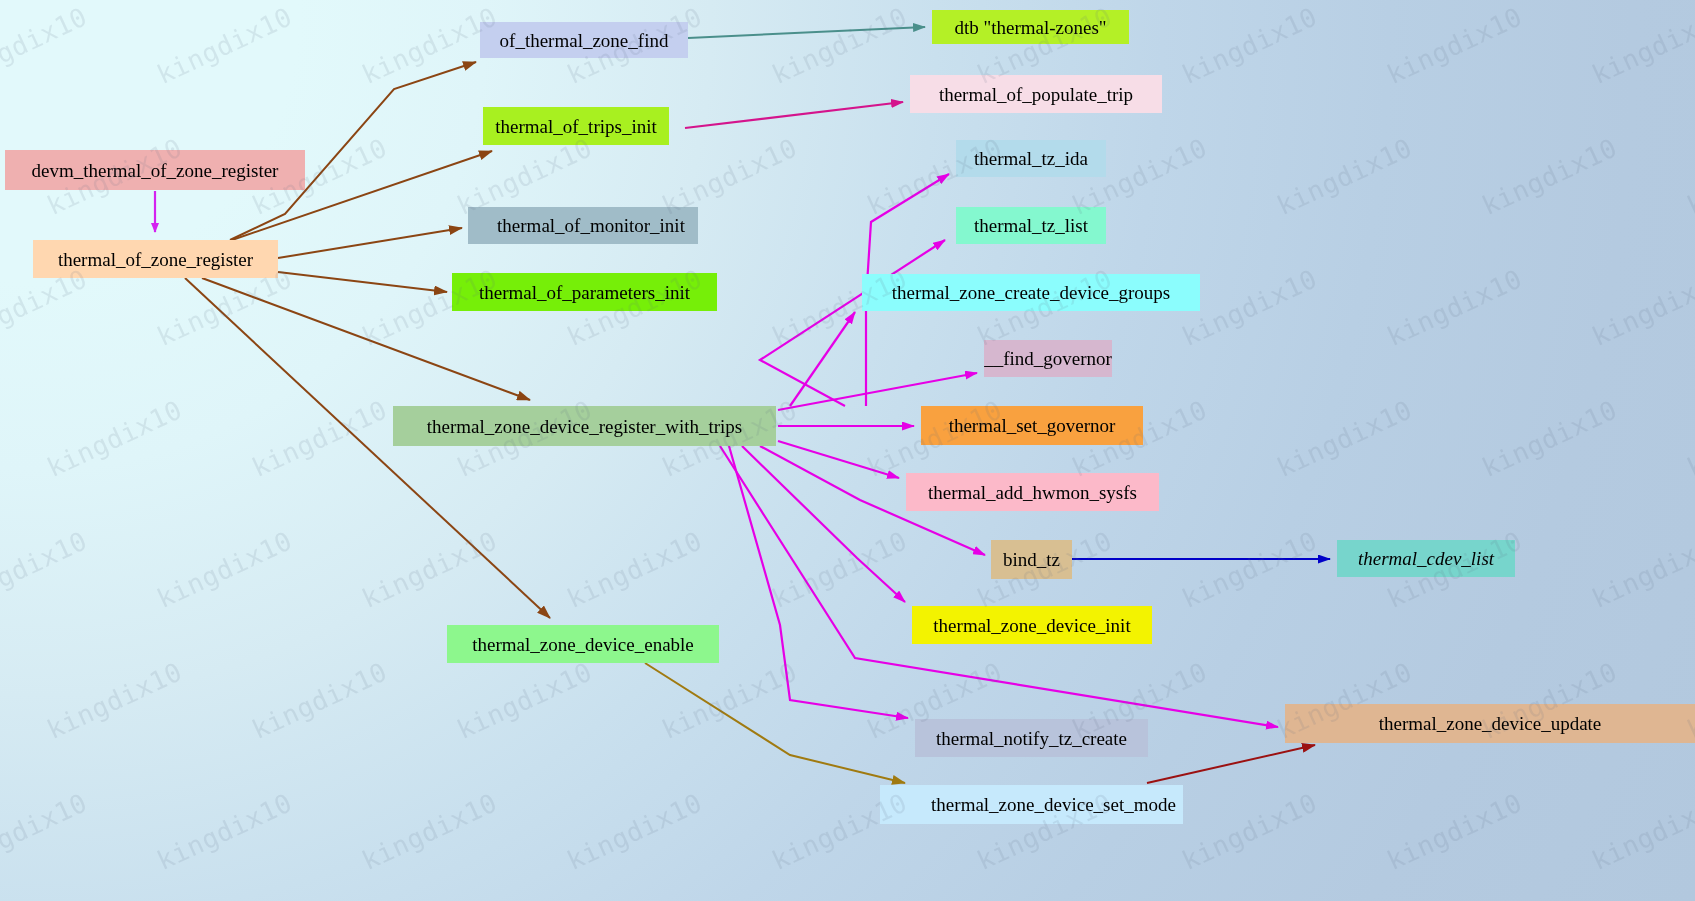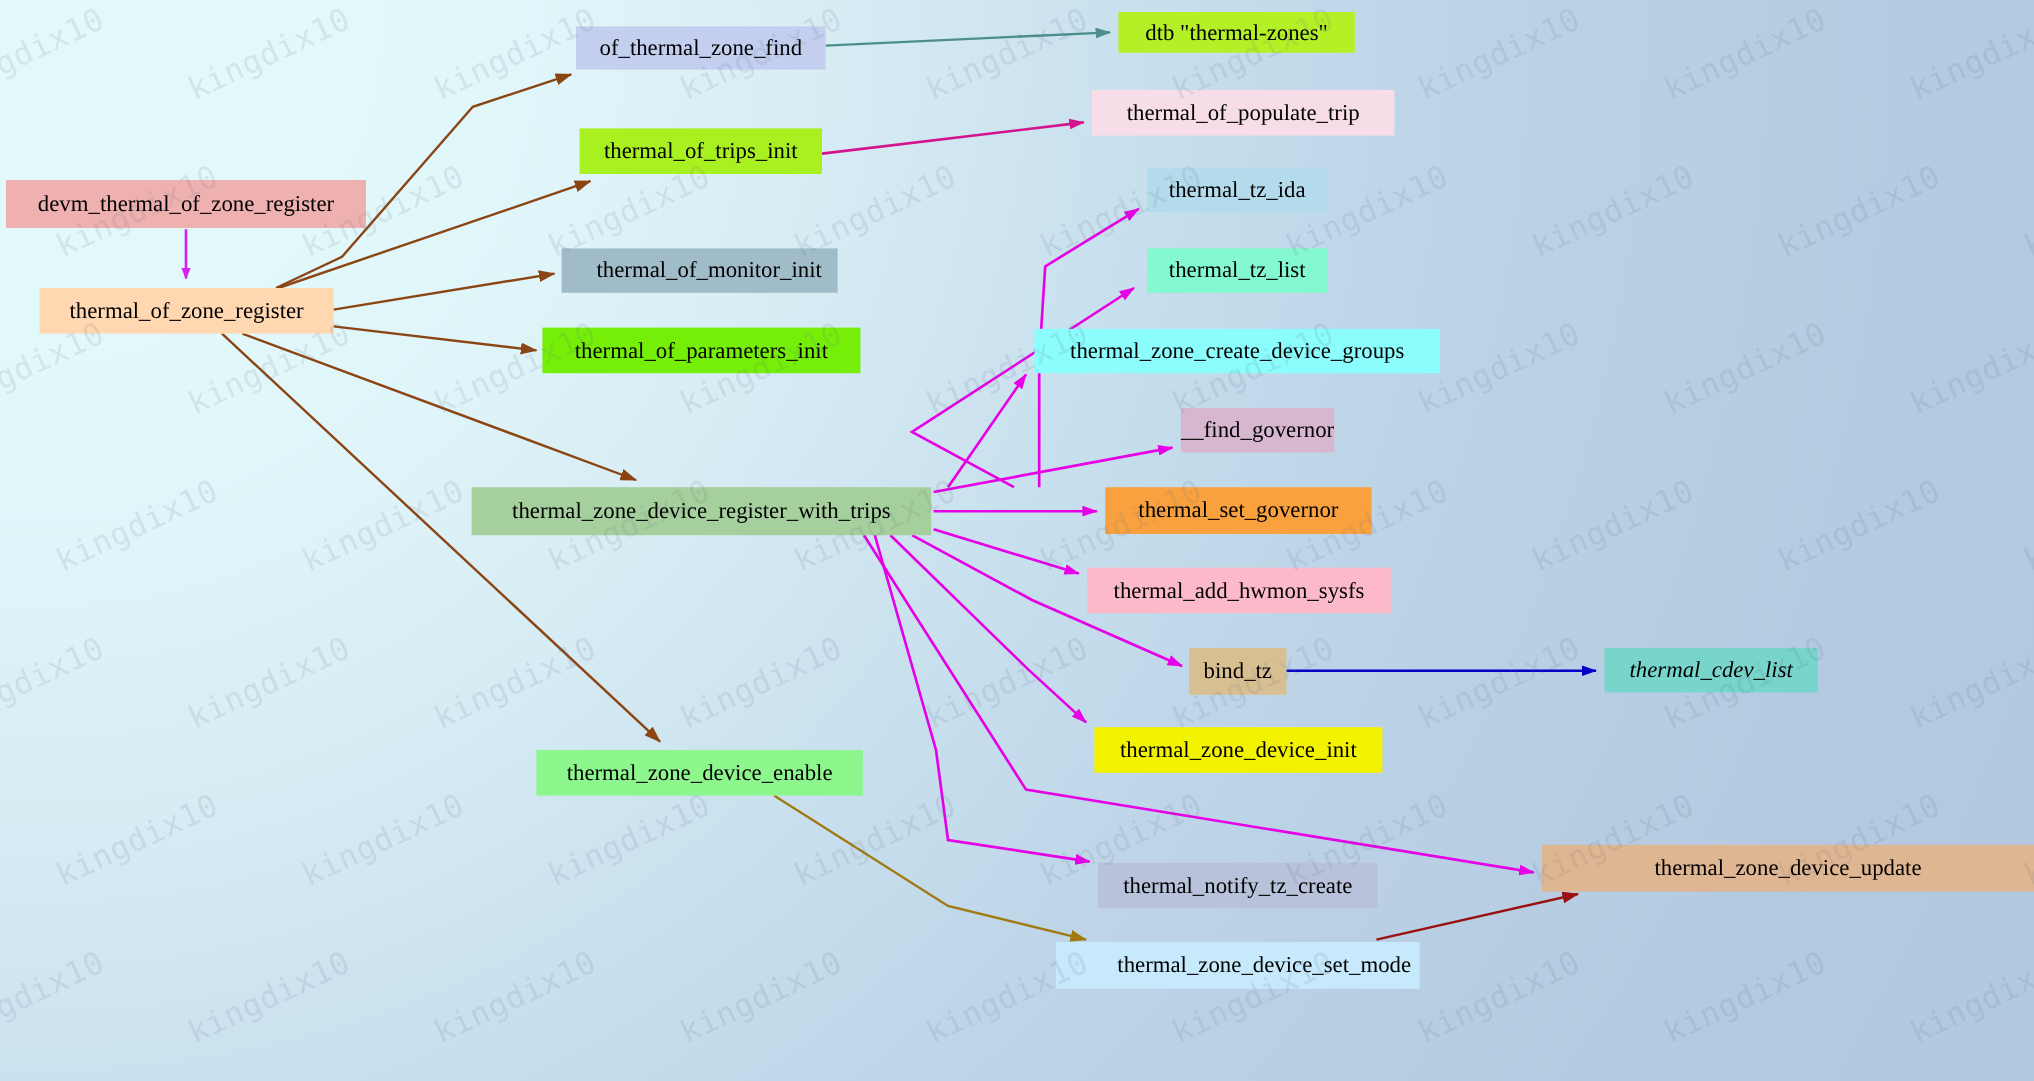--- a/index.html
+++ b/index.html
@@ -139,21 +139,21 @@
   <div id="nodes">
       <div class="node" style="left: 5px; top: 150px; width: 300px; height: 40px; background: rgb(239, 176, 176);">
         <span class="lbl">devm_thermal_of_zone_register</span>
       </div>
       <div class="node" style="left: 33px; top: 240px; width: 245px; height: 38px; background: rgb(255, 215, 176);">
         <span class="lbl">thermal_of_zone_register</span>
       </div>
       <div class="node" style="left: 480px; top: 22px; width: 208px; height: 36px; background: rgb(196, 207, 239);">
         <span class="lbl">of_thermal_zone_find</span>
       </div>
-      <div class="node" style="left: 483px; top: 107px; width: 202px; height: 38px; background: rgb(168, 240, 32);">
+      <div class="node" style="left: 483px; top: 107px; width: 186px; height: 38px; background: rgb(168, 240, 32);">
         <span class="lbl">thermal_of_trips_init</span>
       </div>
       <div class="node" style="left: 468px; top: 207px; width: 230px; height: 37px; background: rgb(160, 188, 200); padding-left: 16px;">
         <span class="lbl">thermal_of_monitor_init</span>
       </div>
       <div class="node" style="left: 452px; top: 273px; width: 265px; height: 38px; background: rgb(118, 239, 8);">
         <span class="lbl">thermal_of_parameters_init</span>
       </div>
       <div class="node" style="left: 932px; top: 10px; width: 197px; height: 34px; background: rgb(180, 240, 38);">
         <span class="lbl">dtb "thermal-zones"</span>

